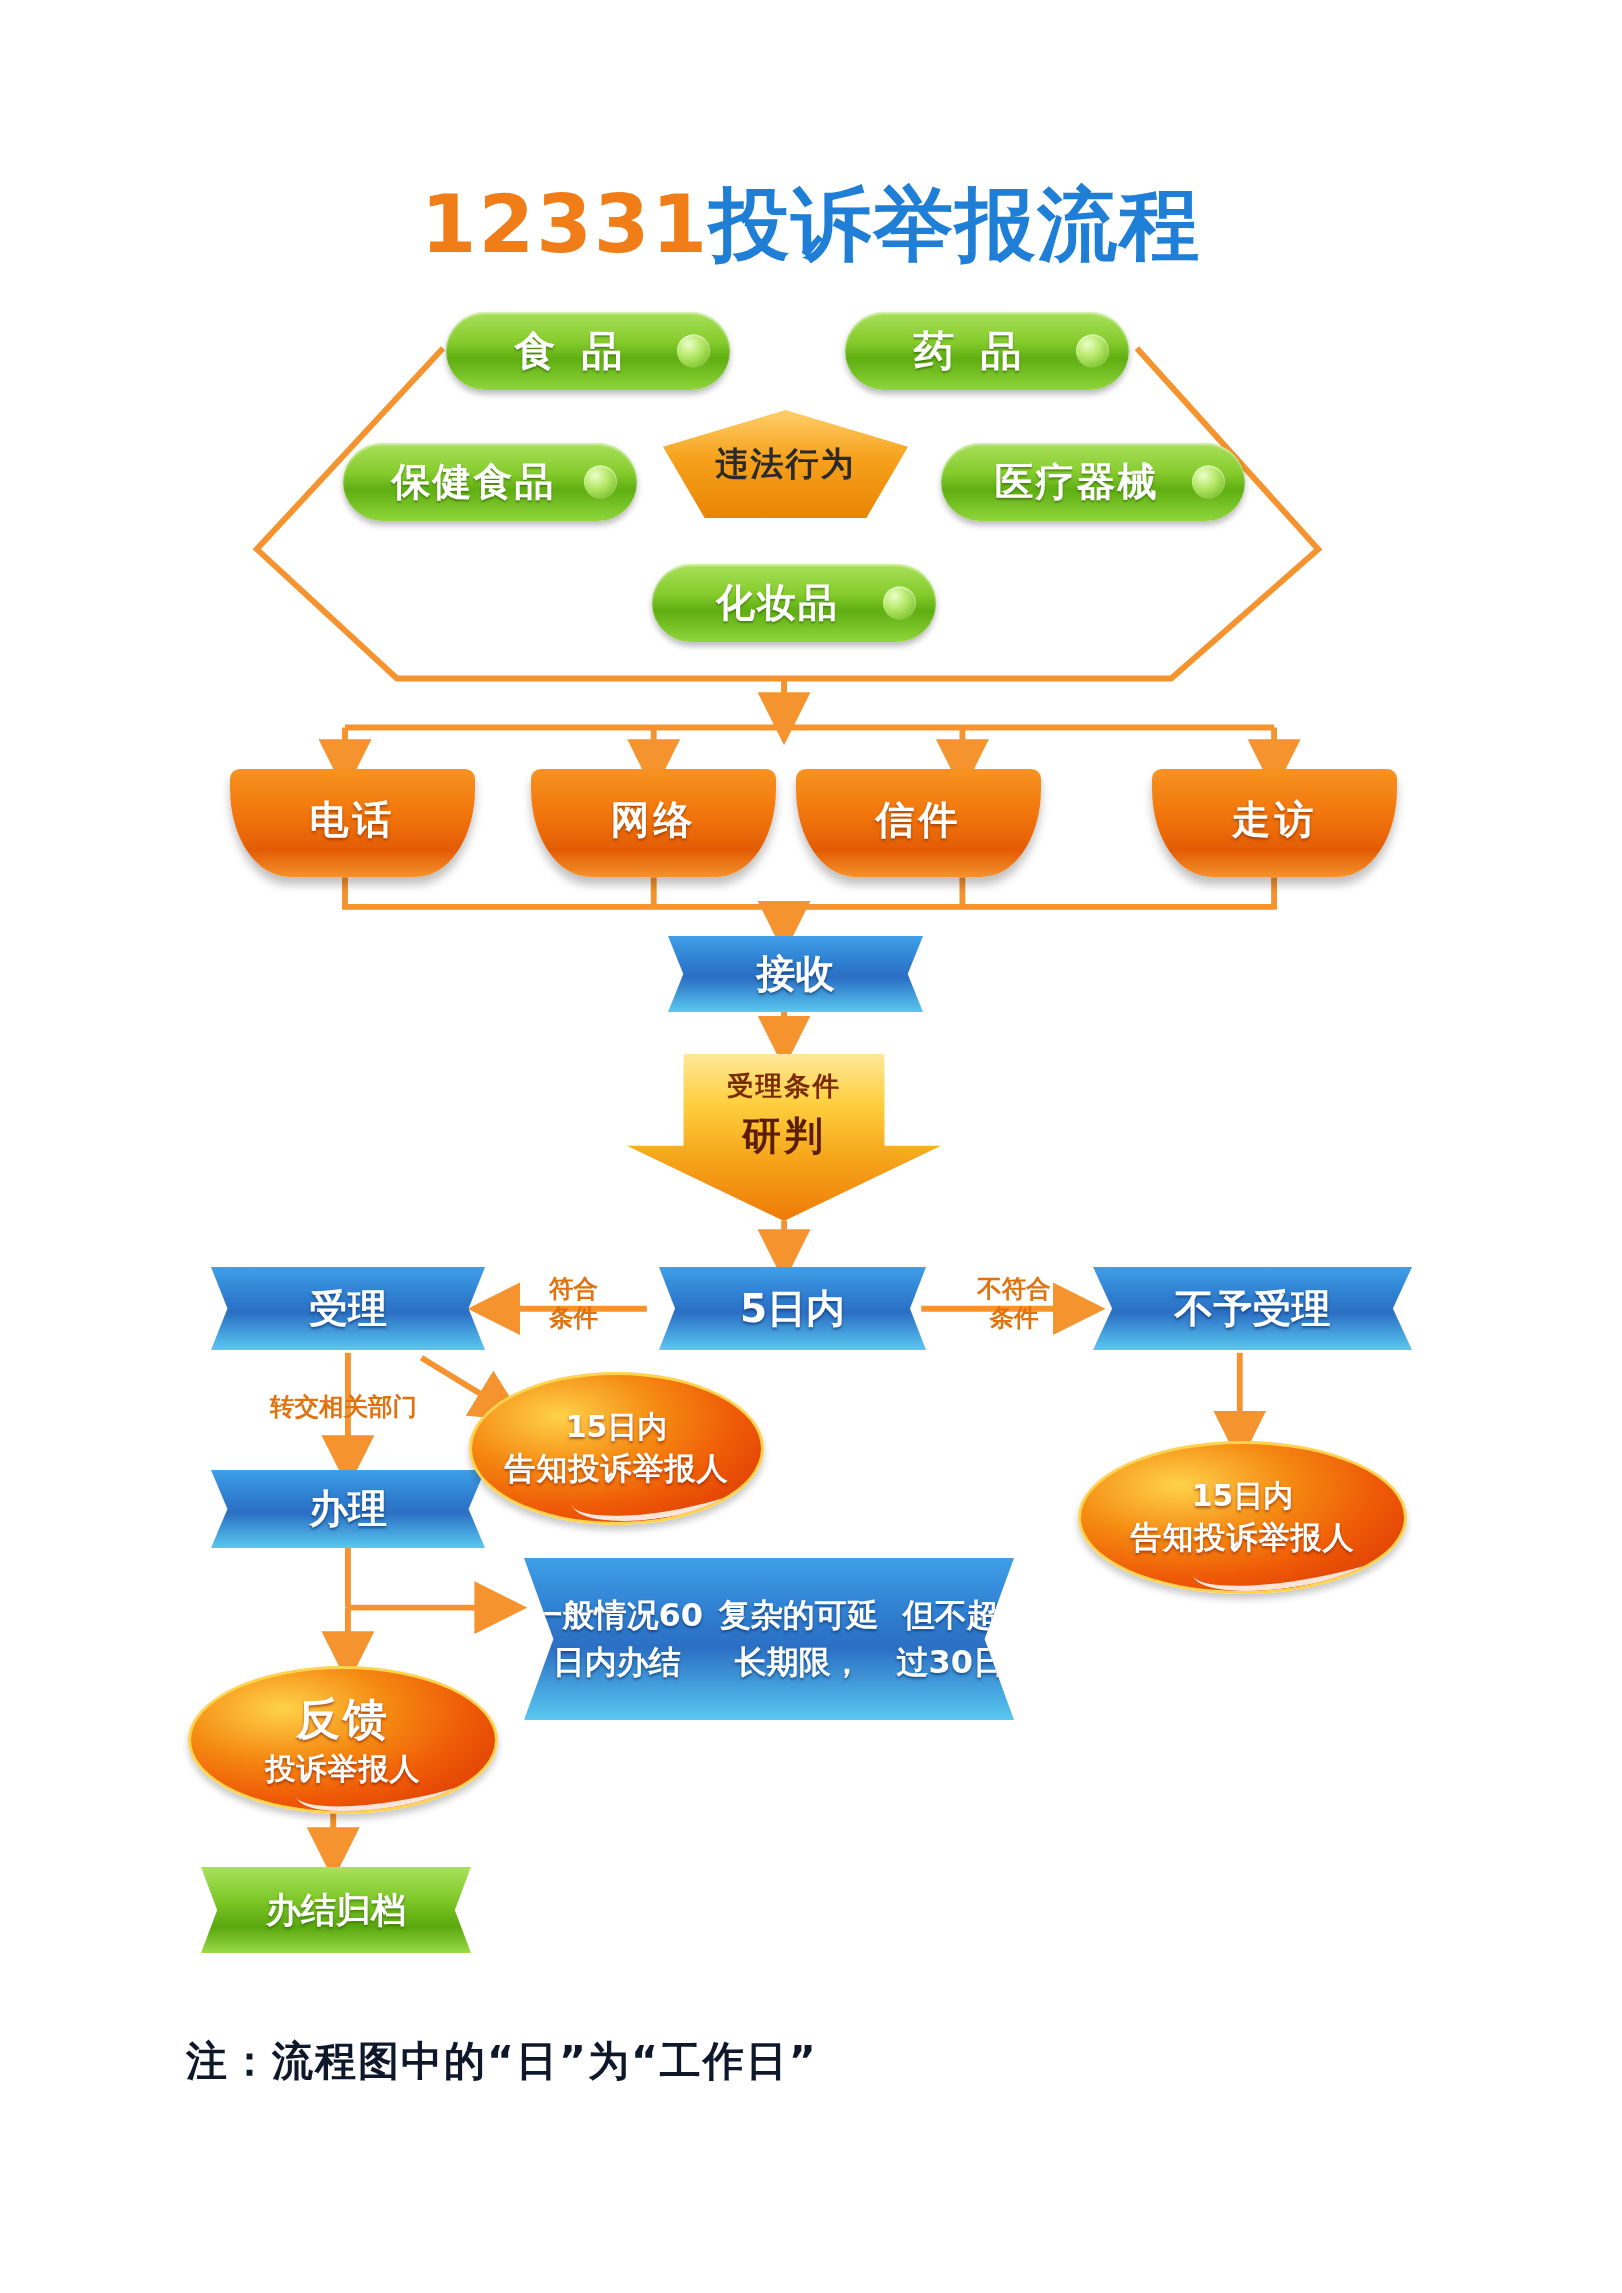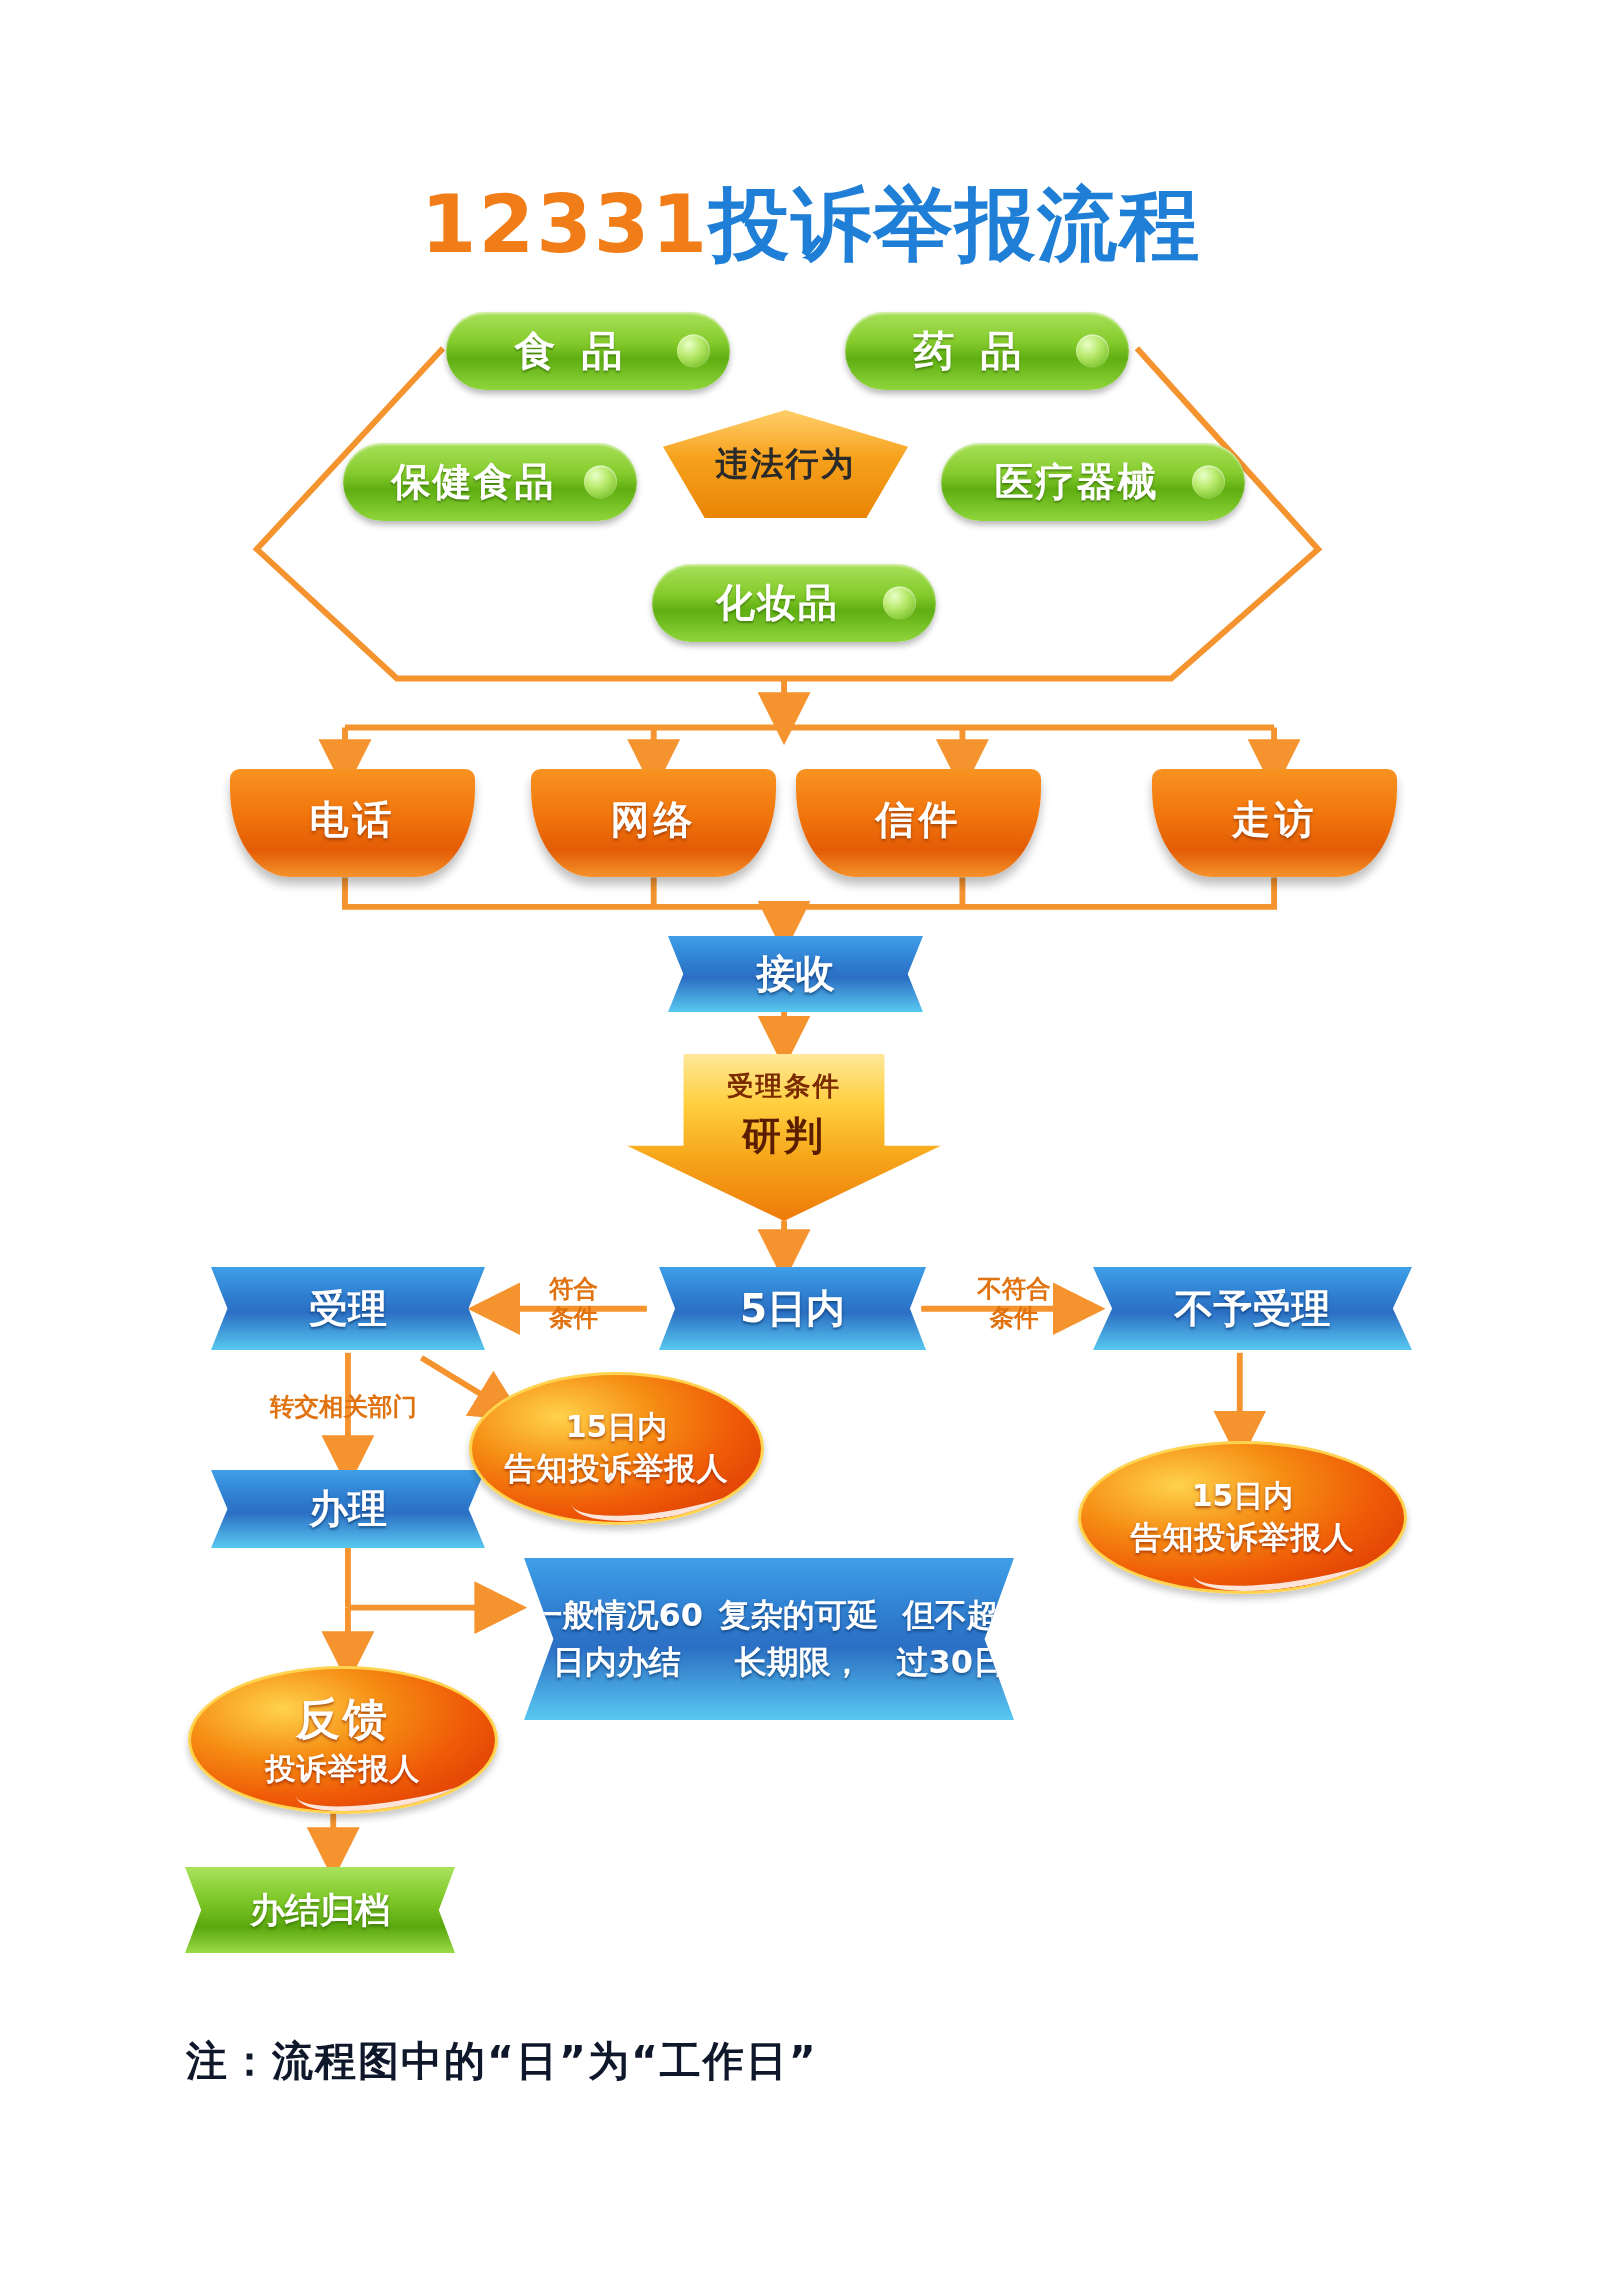--- a/index.html
+++ b/index.html
@@ -92,21 +92,21 @@
   .ellipse .swoosh{
     position:absolute;right:-6%;bottom:4%;width:72%;height:40%;
     border-bottom:6.9px solid rgba(255,255,255,.85);
     border-radius:0 0 60% 40%;
     transform:rotate(-8deg);
     pointer-events:none;
   }
 
   
   #archive{
-    position:absolute;left:185px;top:1867px;width:270px;height:86px;
+    position:absolute;left:201px;top:1867px;width:270px;height:86px;
     background:linear-gradient(to bottom,#a9e25d 0%,#7cc626 40%,#5aa80f 70%,#9ada49 100%);
     clip-path:polygon(0% 0%,100% 0%,94% 50%,100% 100%,0% 100%,6% 50%);
     display:flex;align-items:center;justify-content:center;
     color:#fff;font-size:35px;font-weight:bold;text-shadow:0 2px 2.9px rgba(40,90,0,.6);
   }
 
   
   .conlabel{position:absolute;color:#e0720f;font-weight:bold;font-size:24.5px;line-height:29px;text-align:center;}
 
   

